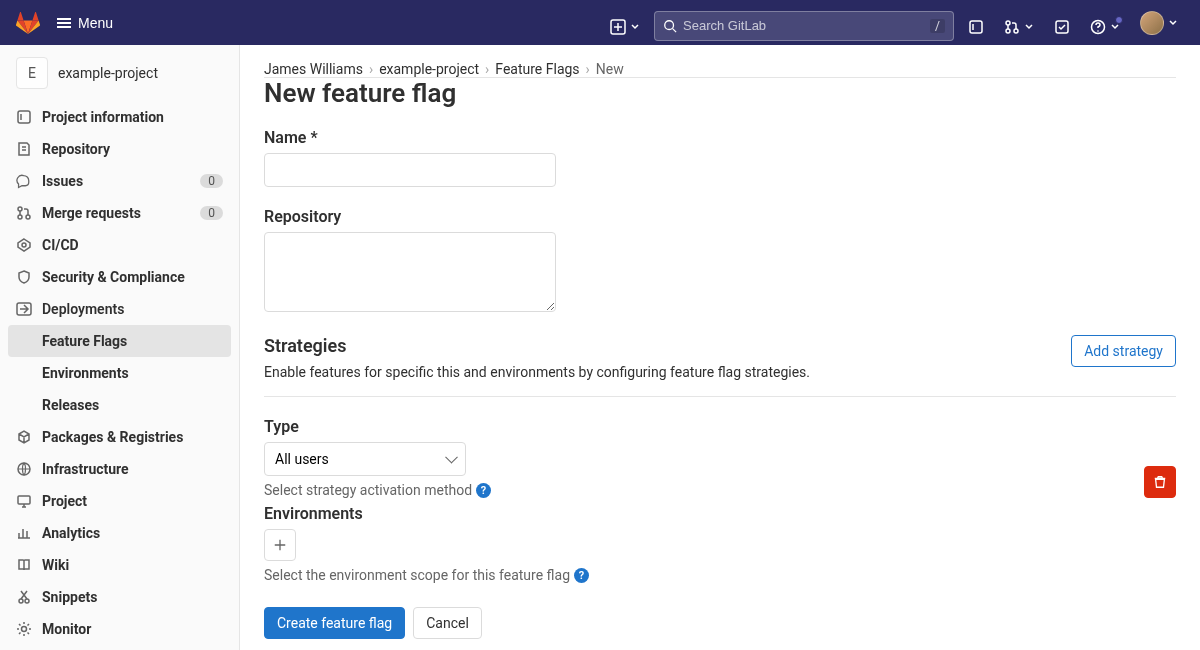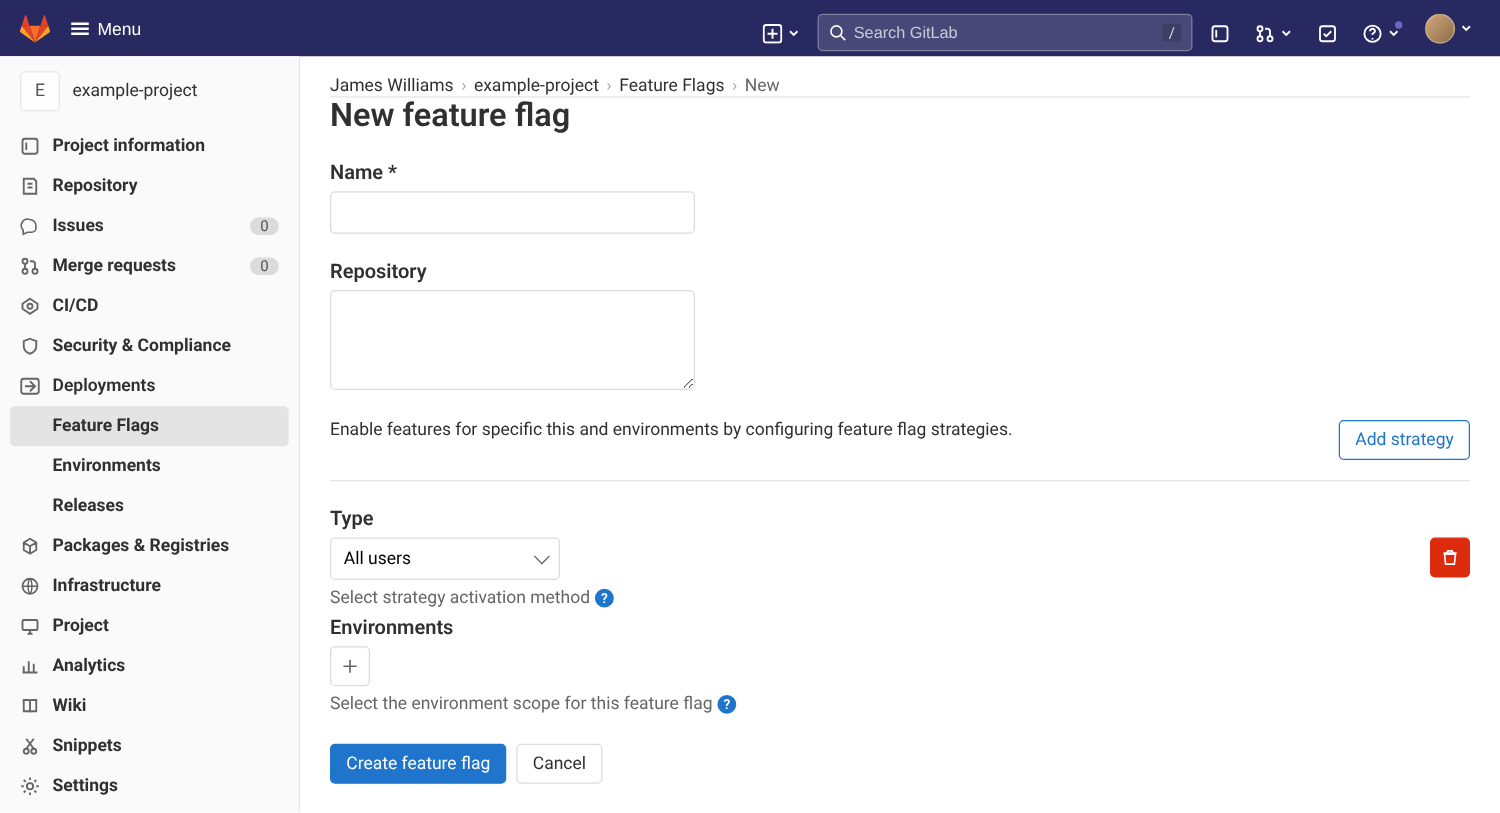--- a/index.html
+++ b/index.html
@@ -31,32 +31,32 @@
 .main { flex: 1; padding: 16px 24px; overflow-y: auto; }
 .breadcrumb { display: flex; align-items: center; gap: 6px; font-size: 14px; color: #303030; border-bottom: 1px solid #e5e5e5; flex-wrap: wrap; }
 .breadcrumb .sep { color: #aaa; }
 .breadcrumb .cur { color: #666; }
 h1 { font-size: 26px; font-weight: 600; margin-bottom: 20px; }
 h2 { font-size: 18px; font-weight: 600; margin-bottom: 8px; }
 .form-group { margin-bottom: 20px; max-width: 520px; }
 .form-label { display: block; font-weight: 600; margin-bottom: 6px; font-size: 16px; }
 .form-input, .form-textarea, .form-select { width: 292px; border: 1px solid #dbdbdb; border-radius: 4px; padding: 8px 10px; font-size: 14px; font-family: inherit; }
 .form-textarea { height: 80px; resize: vertical; }
-.form-select-wrap { position: relative; width: 184px; }
+.form-select-wrap { position: relative; width: 202px; }
 .form-select { width: 100%; appearance: none; background: #fff; padding-right: 28px; cursor: pointer; }
 .form-select-wrap::after { content: ""; position: absolute; right: 10px; top: 50%; width: 8px; height: 8px; border-right: 1px solid #666; border-bottom: 1px solid #666; transform: translateY(-70%) rotate(45deg); pointer-events: none; }
 .strategies-hdr { display: flex; align-items: flex-start; justify-content: space-between; border-bottom: 1px solid #e5e5e5; padding-bottom: 16px; margin-bottom: 20px; }
 .strategies-desc { color: #303030; font-size: 14px; }
 .btn { border-radius: 4px; padding: 7px 12px; font-size: 14px; cursor: pointer; font-family: inherit; border: 1px solid transparent; }
 .btn-primary { background: #1f75cb; color: #fff; border-color: #1f75cb; }
 .btn-outline { background: #fff; color: #1f75cb; border-color: #1f75cb; }
 .btn-default { background: #fff; color: #303030; border: 1px solid #dbdbdb; }
 .btn-icon-sq { width: 32px; height: 32px; display: flex; align-items: center; justify-content: center; border: 1px solid #dbdbdb; border-radius: 4px; background: #fff; cursor: pointer; }
 .btn-danger { background: #dd2b0e; border: 1px solid #dd2b0e; color: #fff; width: 32px; height: 32px; border-radius: 4px; display: flex; align-items: center; justify-content: center; cursor: pointer; }
-.type-row { display: flex; align-items: center; justify-content: space-between; margin-bottom: 6px; }
+.type-row { display: flex; align-items: flex-end; justify-content: space-between; margin-bottom: 6px; }
 .help-text { color: #666; font-size: 14px; display: flex; align-items: center; gap: 4px; margin-top: 6px; }
 .help-icon { width: 15px; height: 15px; border-radius: 50%; background: #1f75cb; color: #fff; display: inline-flex; align-items: center; justify-content: center; font-size: 11px; font-weight: 600; }
 .actions { display: flex; gap: 8px; margin-top: 24px; }
 svg { display: block; }
 </style>
 </head>
 <body>
 
 <div class="topbar">
   <div class="topbar-left">
@@ -272,21 +272,21 @@
           </span>
           <span class="label">Snippets</span>
         </a>
         <a class="nav-item">
           <span class="icn">
             <svg width="16" height="16" viewBox="0 0 16 16">
               <circle cx="8" cy="8" r="2.5" fill="none" stroke="currentColor" stroke-width="1.5"></circle>
               <path d="M8 1v2M8 13v2M1 8h2M13 8h2M3 3l1.5 1.5M11.5 11.5L13 13M13 3l-1.5 1.5M4.5 11.5L3 13" stroke="currentColor" stroke-width="1.5"></path>
             </svg>
           </span>
-          <span class="label">Settings</span>
+          <span class="label">Monitor</span>
         </a>
       </div>
   </nav>
 
   <main class="main">
     <div class="breadcrumb" id="breadcrumb">
         <span>James Williams</span>
         <span class="sep">›</span>
         <span>example-project</span>
         <span class="sep">›</span>
@@ -301,20 +301,21 @@
       <input class="form-input" type="text" style="">
     </div>
 
     <div class="form-group">
       <label class="form-label">Repository</label>
       <textarea class="form-textarea" style=""></textarea>
     </div>
 
     <div class="strategies-hdr">
       <div>
+        <h2>Strategies</h2>
         <div class="strategies-desc">Enable features for specific this and environments by configuring feature flag strategies.</div>
       </div>
       <button class="btn btn-outline">Add strategy</button>
     </div>
 
     <div class="type-row">
       <div>
         <label class="form-label">Type</label>
         <div class="form-select-wrap">
           <select class="form-select">

